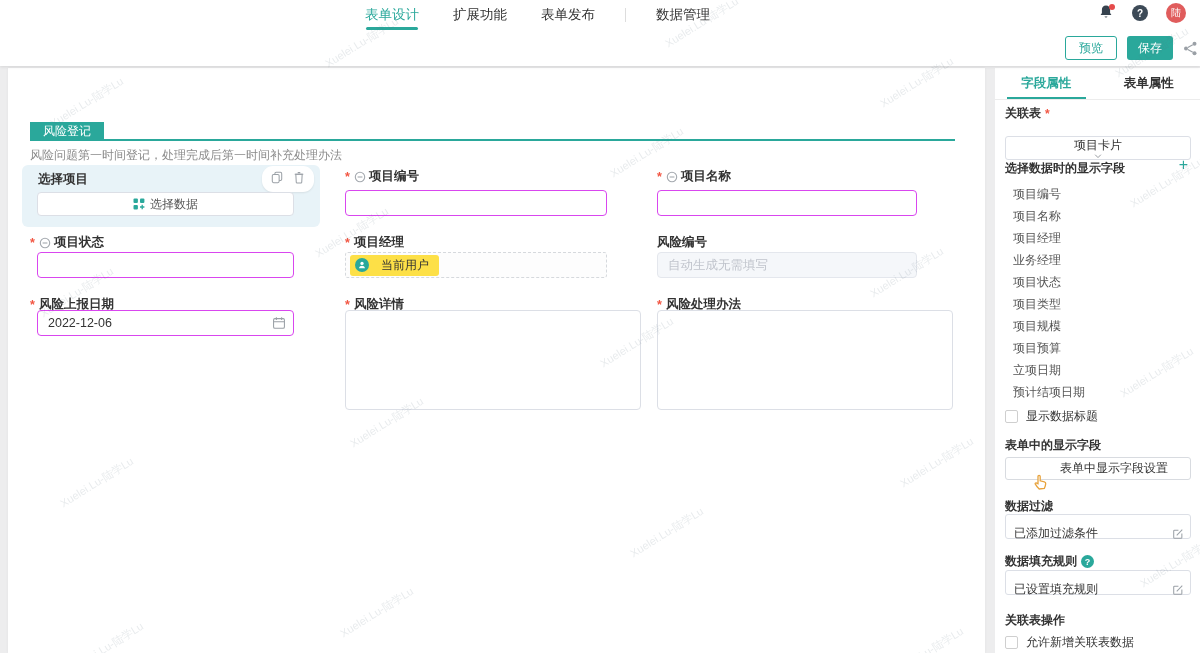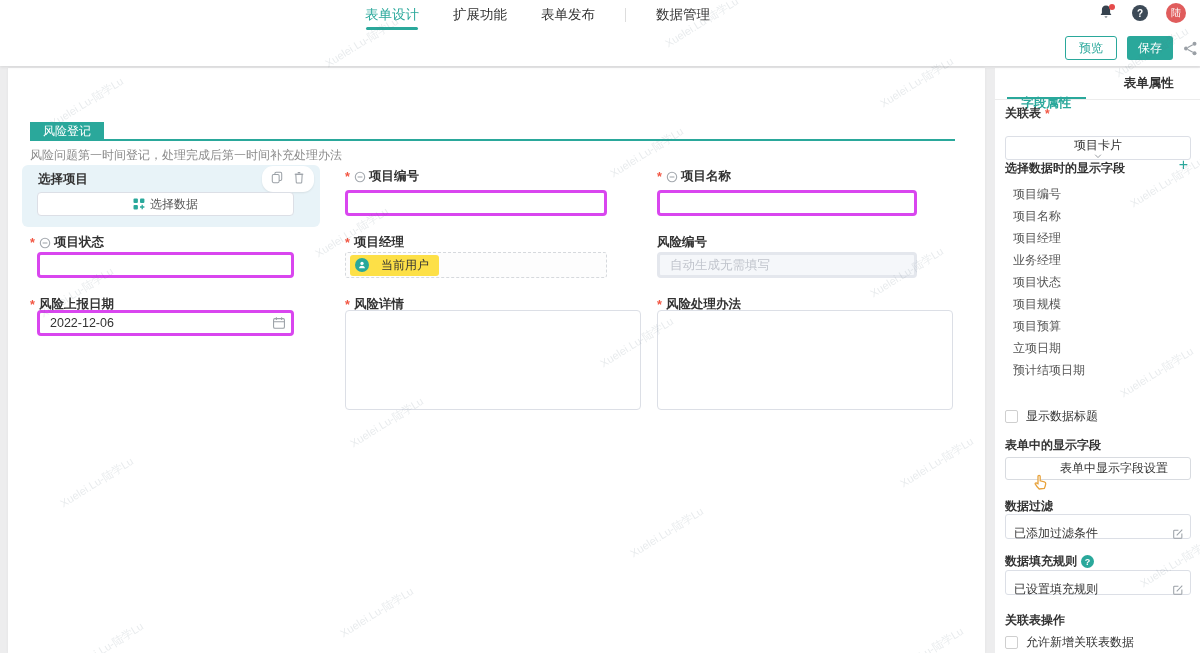--- a/index.html
+++ b/index.html
@@ -30,41 +30,41 @@
   .canvas { position:absolute; left:8px; top:68px; width:977px; height:585px; background:#fff; box-shadow:0 0 3px rgba(0,0,0,.05); }
   .band { position:absolute; left:22px; top:54px; display:flex; align-items:flex-start; height:18px; }
   .band-label { background:#2aa89b; color:#fff; font-size:12px; padding:2px 13px; line-height:14px; }
   .stripe { width:9px; margin-left:5px; background:#2aa89b; transform:skewX(-30deg); }
   .stripe.s2 { opacity:.6; } .stripe.s3 { opacity:.32; }
   .band-line { position:absolute; left:22px; top:71px; width:925px; height:2px; background:#2aa89b; }
   .form-desc { position:absolute; left:22px; top:79px; font-size:12px; color:#8b8b8b; }
 
   .f-label { position:absolute; display:flex; align-items:center; gap:3px; font-size:12.5px; font-weight:700; color:#333; }
   .req { color:#f25643; font-weight:700; margin-right:1px; }
-  .inp { position:absolute; height:26px; background:#fff; border:3px solid #d946ef; border-radius:4px; font-size:12.5px; color:#333; padding:0 10px; font-family:inherit; }
+  .inp { position:absolute; height:26px; background:#fff; border:1px solid #d946ef; border-radius:4px; font-size:12.5px; color:#333; padding:0 10px; font-family:inherit; }
   .inp::placeholder { color:#c0c4cc; }
   .inp.disabled { background:#f5f7fa; border-color:#e4e7ed; }
   .txa { position:absolute; width:296px; height:100px; border:1px solid #dcdfe6; border-radius:4px; resize:none; font-family:inherit; font-size:12.5px; padding:6px 8px; color:#333; }
 
   .sel-block { position:absolute; left:14px; top:97px; width:298px; height:62px; background:#e8f3f8; border-radius:6px; }
   .sel-actions { position:absolute; right:6px; top:1px; background:#fff; border-radius:11px; padding:4px 9px; display:flex; gap:10px; align-items:center; box-shadow:0 1px 2px rgba(0,0,0,.08); cursor:pointer; }
   .sel-label { position:absolute; left:16px; top:6px; font-size:12.5px; font-weight:700; color:#333; }
   .btn-select-data { position:absolute; left:15px; top:27px; width:257px; height:24px; background:#fff; border:1px solid #dcdfe6; border-radius:4px; display:flex; align-items:center; justify-content:center; gap:5px; font-size:12px; color:#555; cursor:pointer; }
 
   .dashed-box { position:absolute; left:337px; top:184px; width:262px; height:26px; border:1px dashed #d6d9dd; border-radius:3px; background:#fdfdfd; display:flex; align-items:center; padding-left:4px; }
   .chip { display:inline-flex; align-items:center; gap:12px; background:#fde047; border-radius:3px; padding:2px 10px 2px 5px; font-size:12px; color:#333; }
   .chip-ic { width:14px; height:14px; border-radius:50%; background:#2aa89b; display:flex; align-items:center; justify-content:center; }
 
   .date-ic { position:absolute; right:8px; top:6px; }
 
   
   .sidebar { position:absolute; left:995px; top:68px; width:205px; height:585px; background:#fff; font-size:12px; }
   .s-tabs { display:flex; height:32px; border-bottom:1px solid #ececec; }
   .s-tab { flex:1; text-align:center; line-height:30px; font-size:12.5px; font-weight:700; color:#333; position:relative; cursor:pointer; }
-  .s-tab.active { color:#2aa89b;margin-top:20px; }
+  .s-tab.active { color:#2aa89b; }
   .s-tab.active::after { content:""; position:absolute; left:12px; right:12px; bottom:0; height:2px; background:#2aa89b; }
   .s-title { position:absolute; left:10px; font-weight:700; color:#333; display:flex; align-items:center; gap:4px; }
   .s-select { position:absolute; left:10px; width:186px; height:24px; border:1px solid #dcdfe6; border-radius:3px; display:flex; align-items:center; padding:0 8px; color:#333; cursor:pointer; justify-content:space-between; }
   .plus { position:absolute; right:12px; color:#2aa89b; font-size:16px; font-weight:400; cursor:pointer; line-height:14px; }
   .df-list { position:absolute; left:10px; top:115px; list-style:none; width:180px; }
   .df-list li { height:22px; line-height:22px; padding-left:8px; color:#555; cursor:pointer; }
   .chk-row { position:absolute; left:10px; display:flex; align-items:center; gap:8px; color:#333; cursor:pointer; }
   .chk { width:13px; height:13px; border:1px solid #cfcfcf; border-radius:2px; background:#fff; }
   .s-btn { position:absolute; left:10px; width:186px; height:23px; border:1px solid #d8dbe0; border-radius:3px; background:#fff; font-size:12px; color:#333; cursor:pointer; font-family:inherit; }
   .s-box { position:absolute; left:10px; width:186px; height:25px; border:1px solid #dcdfe6; border-radius:3px; display:flex; align-items:center; justify-content:space-between; padding:14px 6px 0 8px; color:#333; cursor:pointer; }
@@ -264,20 +264,21 @@
     </div>
 
     <div class="s-title" style="top:92px;">选择数据时的显示字段</div>
     <span class="plus" style="top:90px;">+</span>
     <ul class="df-list" id="display-field-list">
         <li>项目编号</li>
         <li>项目名称</li>
         <li>项目经理</li>
         <li>业务经理</li>
         <li>项目状态</li>
+        <li>项目类型</li>
         <li>项目规模</li>
         <li>项目预算</li>
         <li>立项日期</li>
         <li>预计结项日期</li>
       </ul>
 
     <div class="chk-row" style="top:340px;">
       <span class="chk"></span>
       <span>显示数据标题</span>
     </div>

